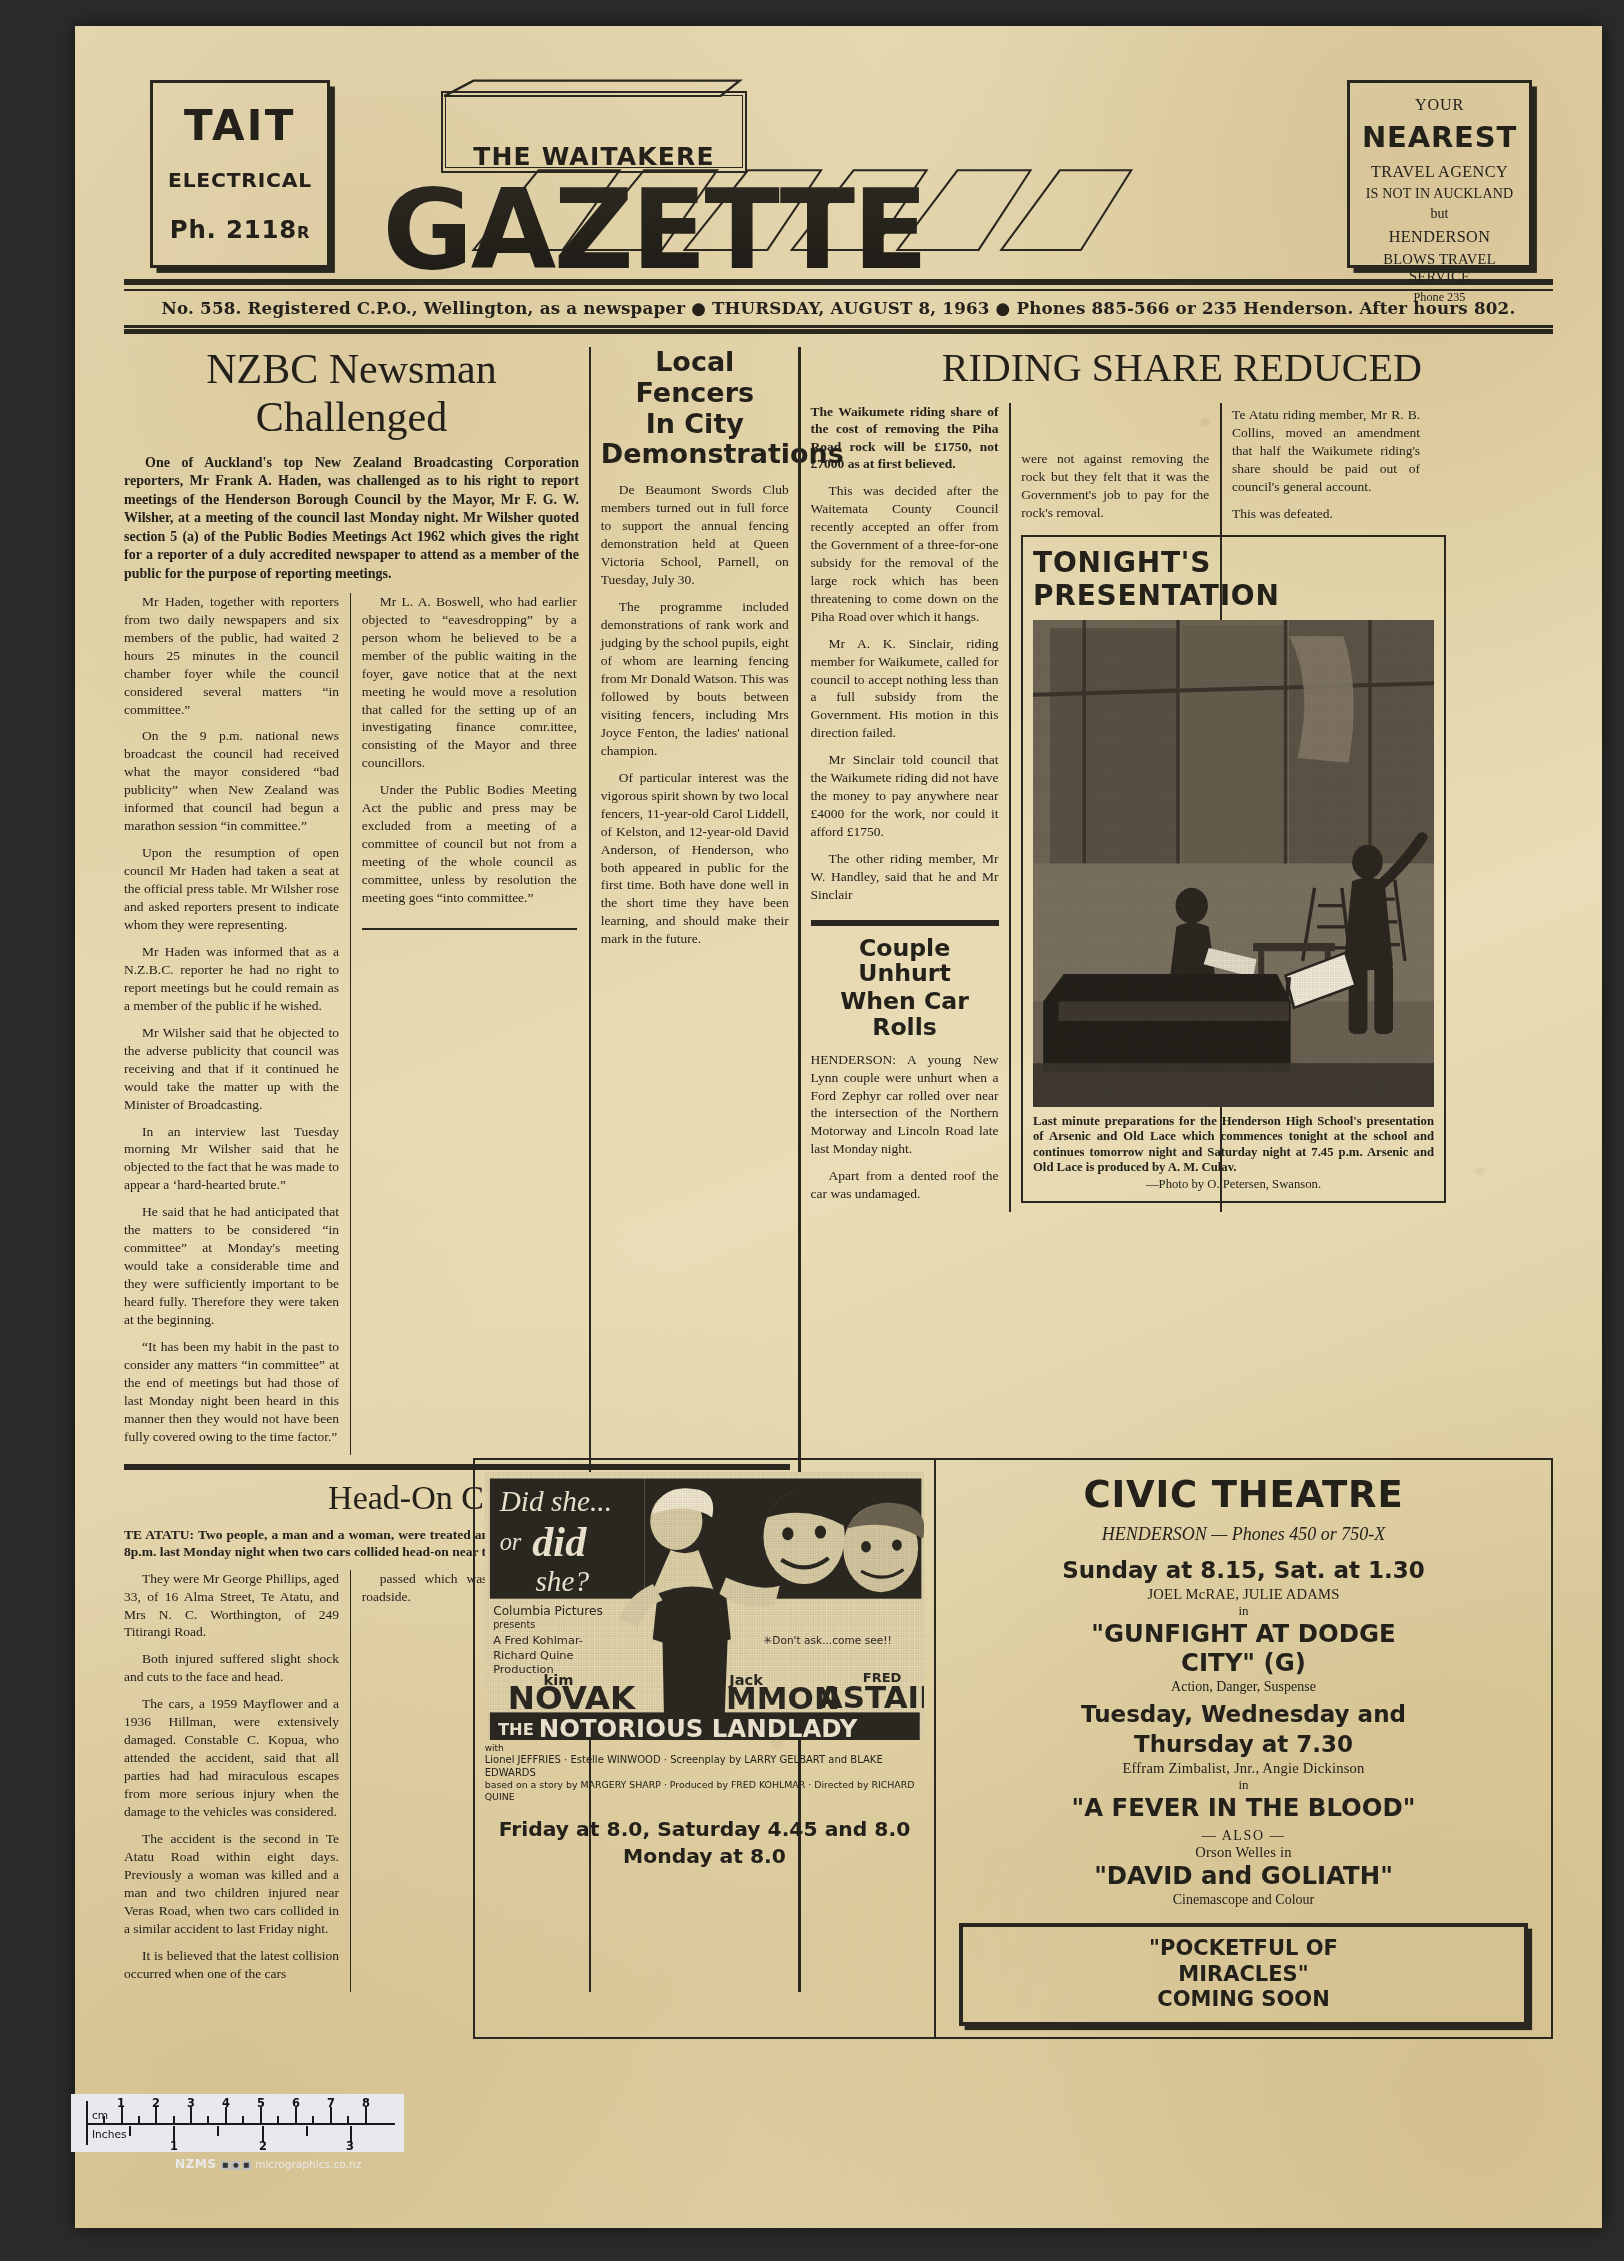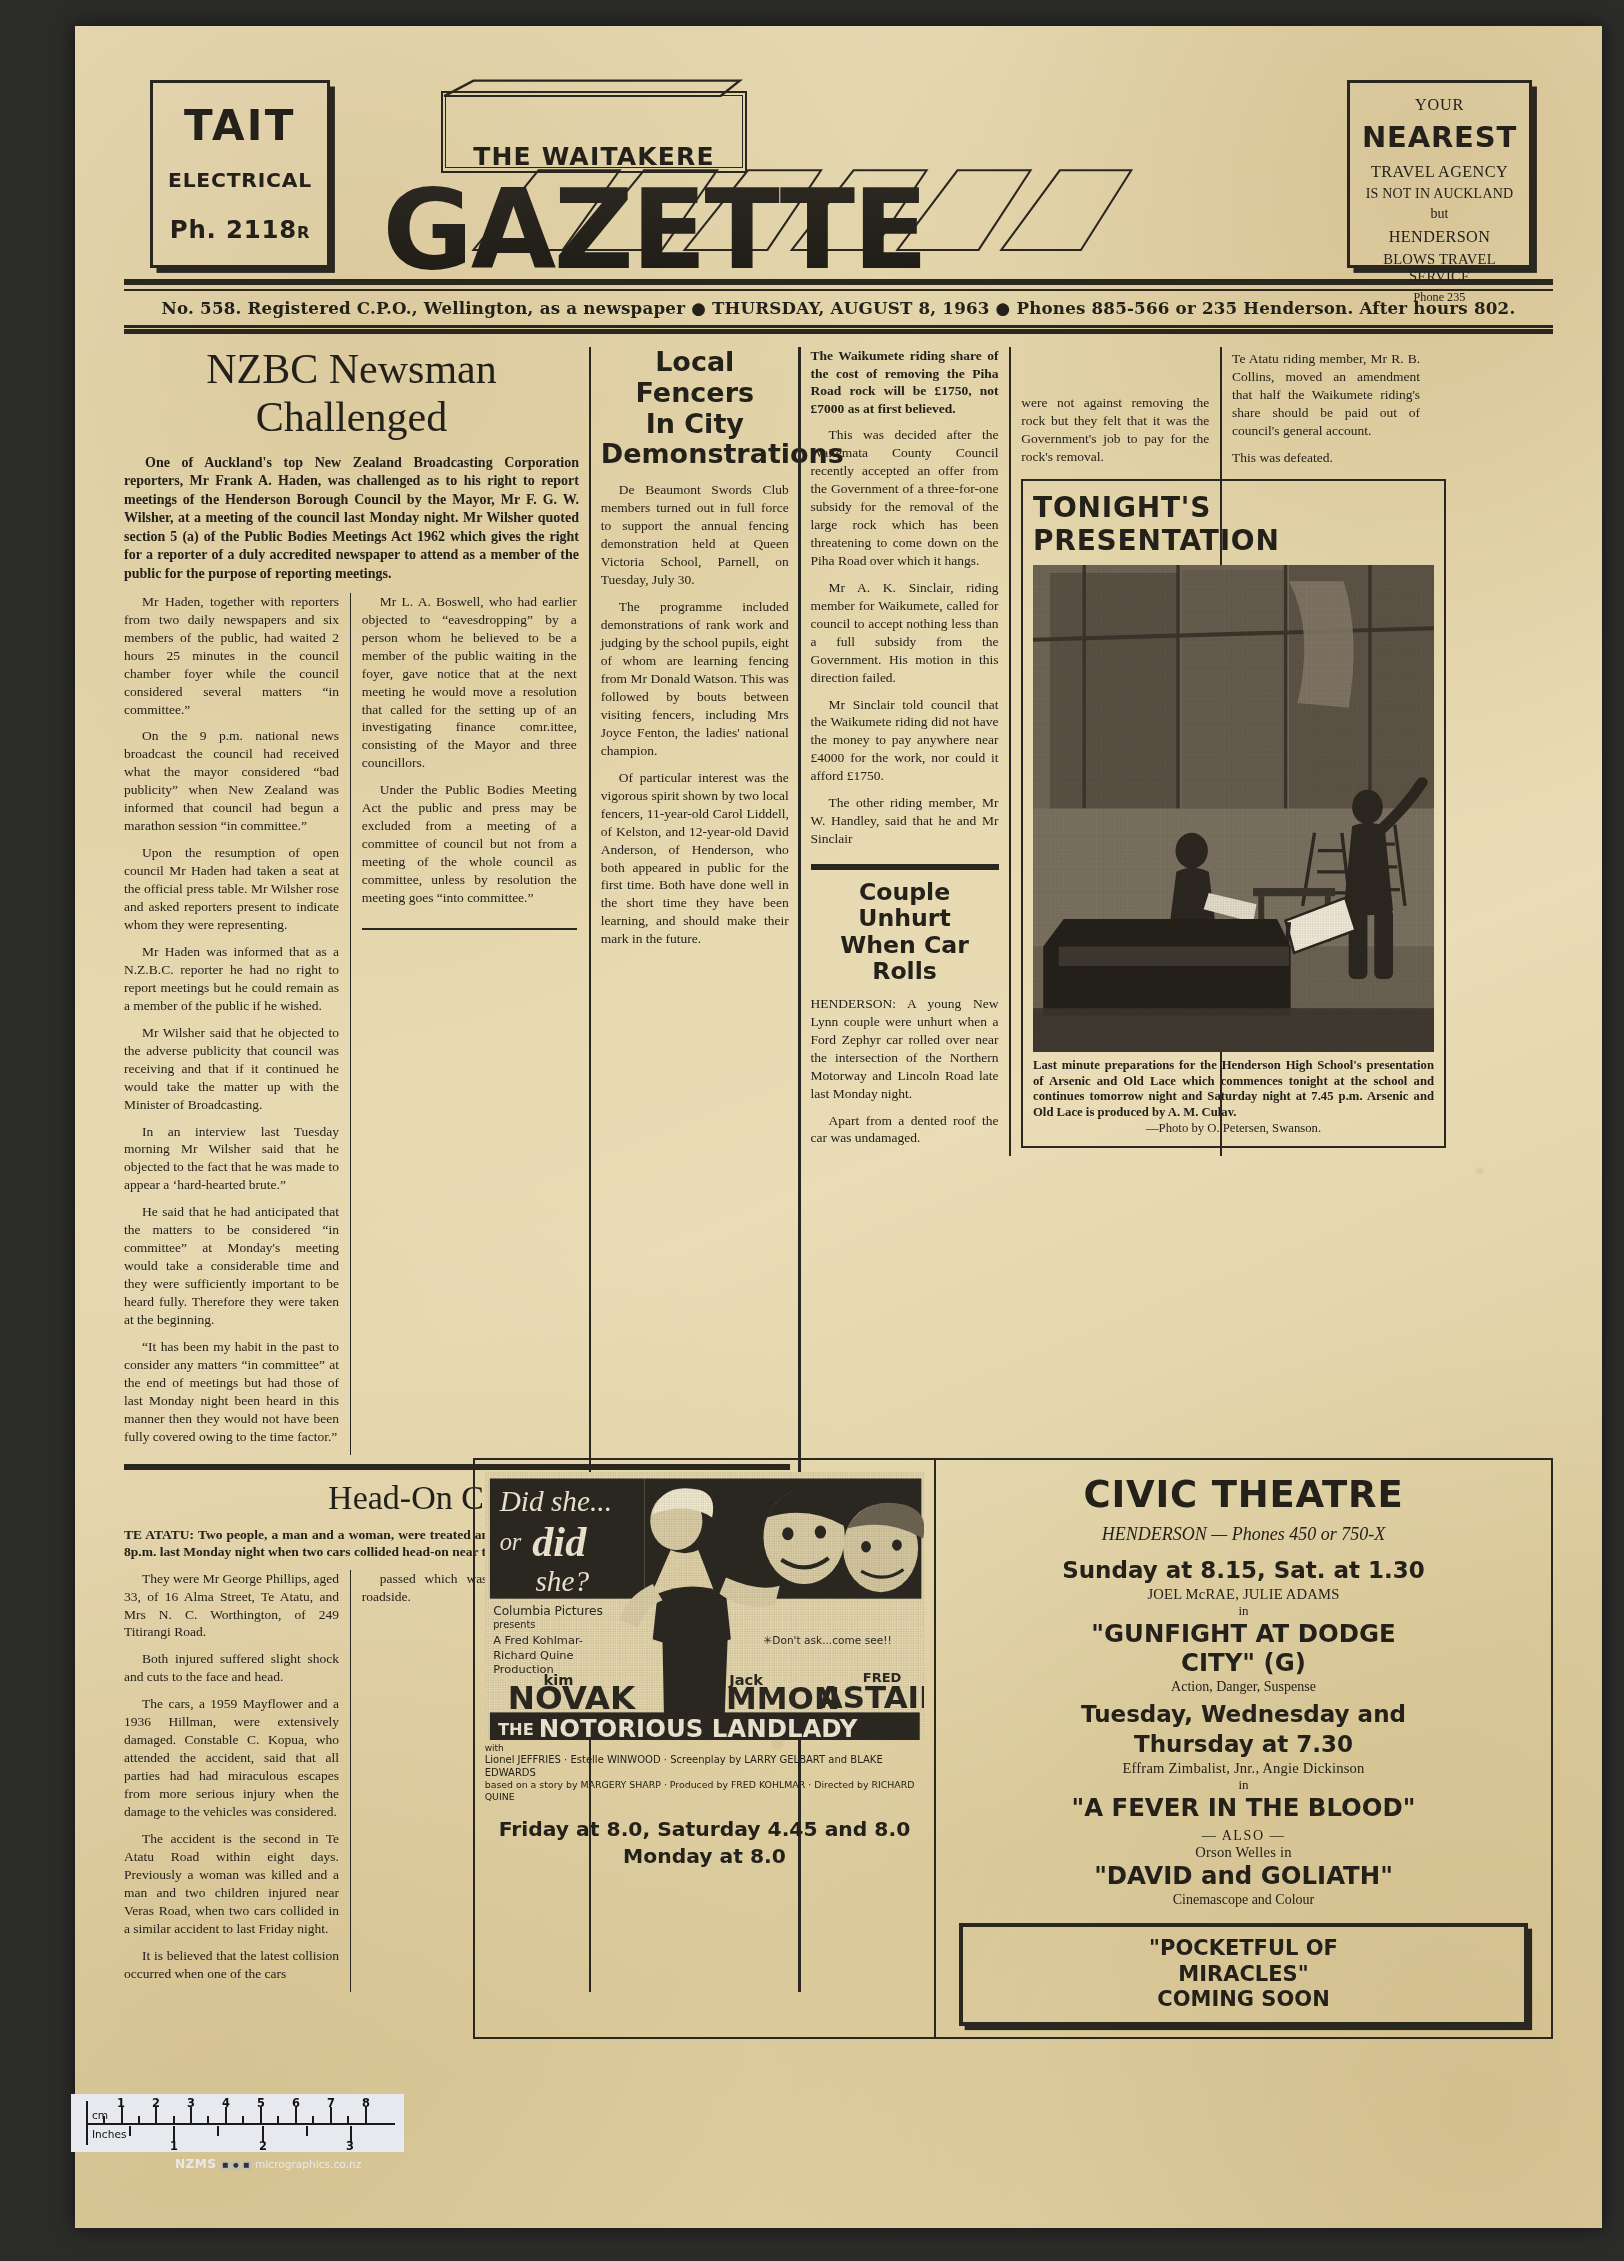--- a/index.html
+++ b/index.html
@@ -253,20 +253,21 @@
         <p>The programme included demonstrations of rank work and judging by the school pupils, eight of whom are learning fencing from Mr Donald Watson. This was followed by bouts between visiting fencers, including Mrs Joyce Fenton, the ladies' national champion.</p>
         <p>Of particular interest was the vigorous spirit shown by two local fencers, 11-year-old Carol Liddell, of Kelston, and 12-year-old David Anderson, of Henderson, who both appeared in public for the first time. Both have done well in the short time they have been learning, and should make their mark in the future.</p>
       </div>
     </div>
 
     <div class="vrule" style="margin:0 9.7px;"></div>
 
     <div id="colCD">
 
       <div>
+        <h1 class="hl-serif">RIDING SHARE REDUCED</h1>
 
         <div class="threecol">
           <div class="c">
             <p class="lead2">The Waikumete riding share of the cost of removing the Piha Road rock will be £1750, not £7000 as at first believed.</p>
             <div class="body">
               <p>This was decided after the Waitemata County Council recently accepted an offer from the Government of a three-for-one subsidy for the removal of the large rock which has been threatening to come down on the Piha Road over which it hangs.</p>
               <p>Mr A. K. Sinclair, riding member for Waikumete, called for council to accept nothing less than a full subsidy from the Government. His motion in this direction failed.</p>
               <p>Mr Sinclair told council that the Waikumete riding did not have the money to pay anywhere near £4000 for the work, nor could it afford £1750.</p>
               <p>The other riding member, Mr W. Handley, said that he and Mr Sinclair</p>
             </div>

